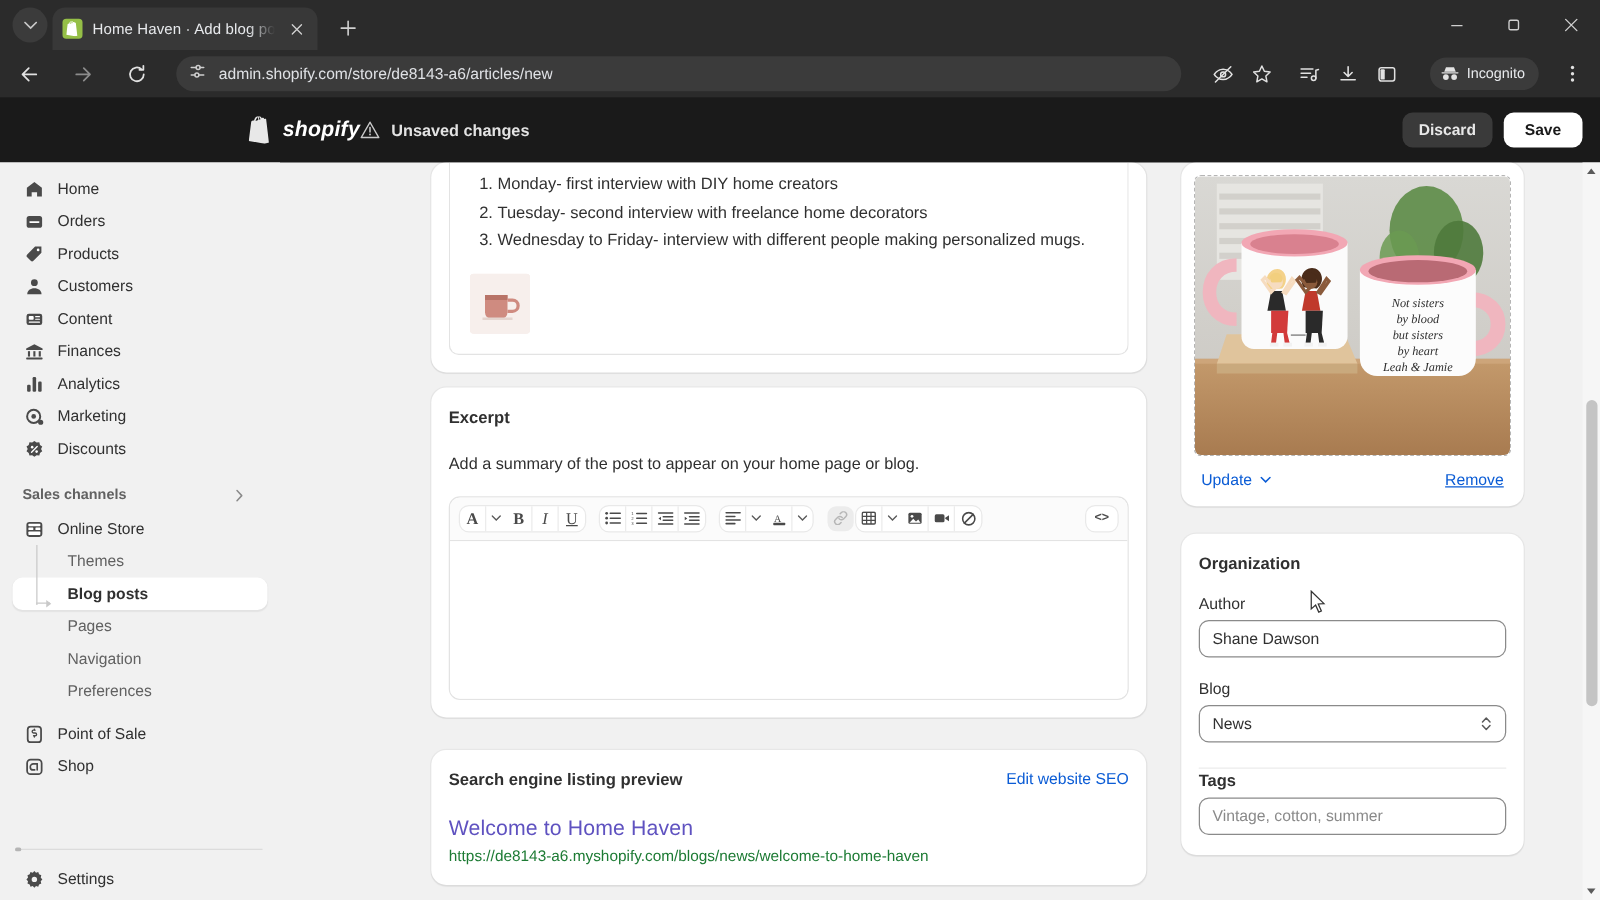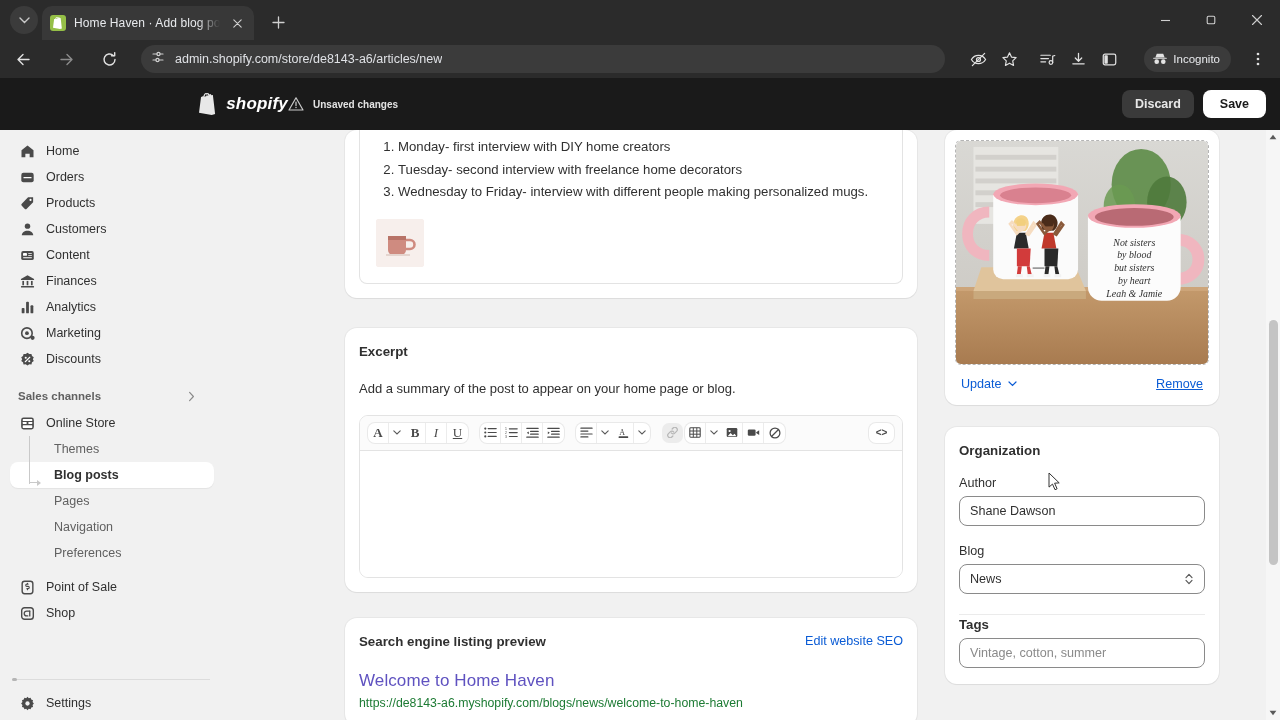--- a/index.html
+++ b/index.html
@@ -56,21 +56,21 @@
   .incognito-pill span { color:#e8eaed; font-size:11.5px; }
 
   
   .shop-topbar {
     height:52px; background:#1a1a1a; display:flex; align-items:center;
     padding:0 12px; position:relative;
   }
   .shop-logo { display:flex; align-items:center; gap:7px; margin-left:6px; width:270px;justify-content:flex-end; }
   .shop-logo-word { color:#fff; font-size:17px; font-style:italic; font-weight:600; letter-spacing:.2px; }
   .unsaved { display:flex; align-items:center; gap:9px; }
-  .unsaved span { color:#e3e3e3; font-size:10px; font-weight:600; }
+  .unsaved span { color:#e3e3e3; font-size:13px; font-weight:600; }
   .topbar-actions { position:absolute; right:14px; display:flex; gap:9px; align-items:center; }
   .btn-discard {
     background:#3a3a3a; color:#e8e8e8; font-size:12.5px; font-weight:600;
     border:none; border-radius:8px; padding:7px 13px; cursor:pointer;
   }
   .btn-save {
     background:#fff; color:#1a1a1a; font-size:12.5px; font-weight:600;
     border:none; border-radius:8px; padding:7px 17px; cursor:pointer;
   }
 
@@ -113,21 +113,21 @@
   .main {
     flex:1 1 auto; overflow:hidden; position:relative;
     padding:0 22px 0 82px; display:flex; gap:28px; justify-content:center;
   }
   .col-left { width:572px; flex:0 0 572px; padding-top:0; }
   .col-right { width:274px; flex:0 0 274px; padding-top:0; }
 
   .card { background:#fff; border-radius:12px; box-shadow:0 1px 1px rgba(0,0,0,.05), 0 0 0 1px rgba(0,0,0,.04); }
 
   
-  .card-content-top { padding:0 14px 14px 14px; margin-bottom:30px; }
+  .card-content-top { padding:0 14px 14px 14px; margin-bottom:12px; }
   .editor-box { border:1px solid #e3e3e3; border-top:none; border-radius:0 0 8px 8px; padding:6px 16px 16px 16px; }
   ol.post-list { margin:0 0 0 22px; padding:0; }
   ol.post-list li { font-size:13.2px; color:#303030; line-height:21.5px; margin-bottom:1px; }
   .inline-thumb {
     width:48px; height:48px; border-radius:3px; margin-top:16px; overflow:hidden;
     background:#f5ebe7; position:relative;
   }
 
   
   .card-excerpt { padding:16px 14px 14px 14px; margin-bottom:26px; }

